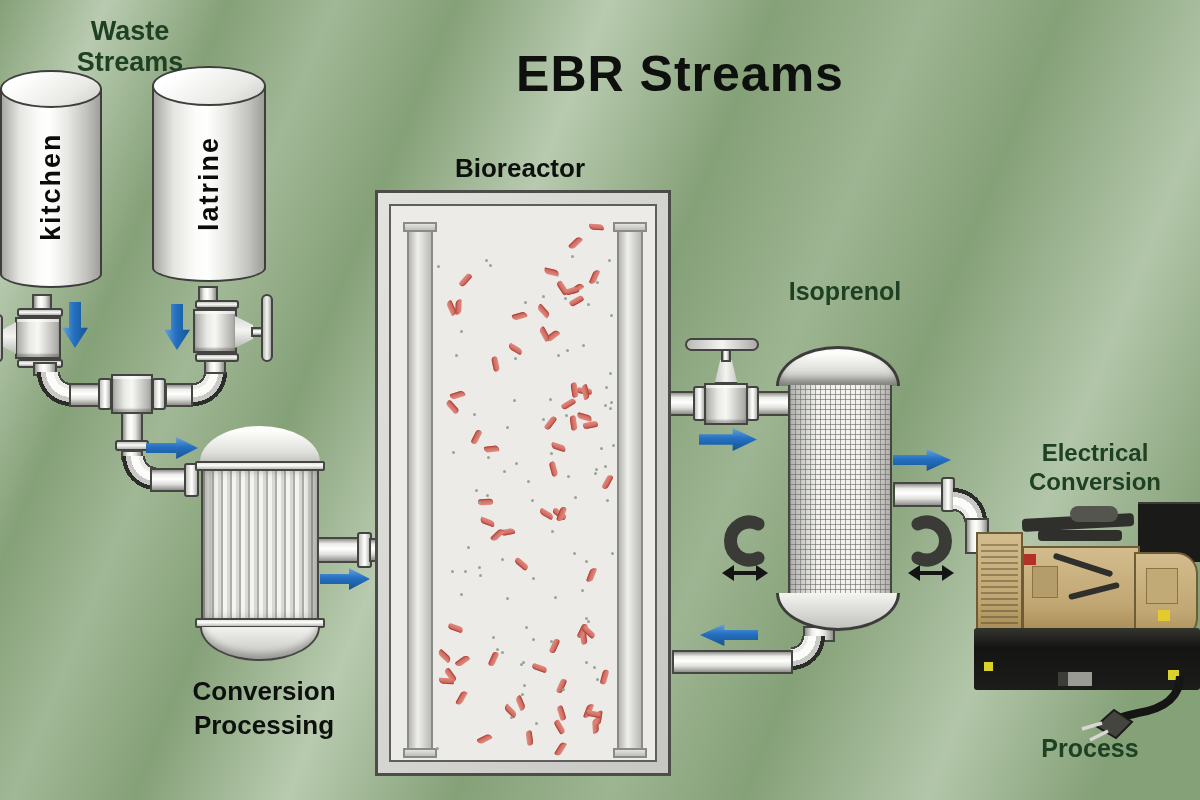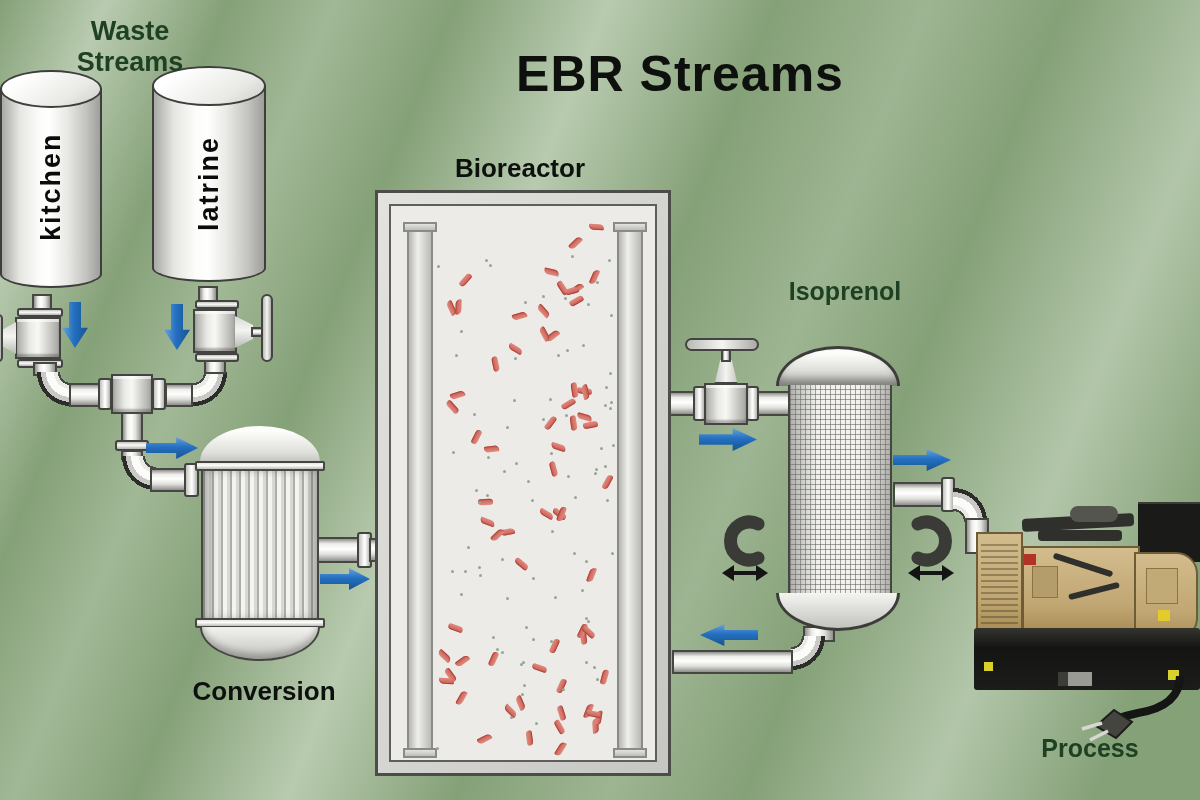--- a/index.html
+++ b/index.html
@@ -375,24 +375,29 @@
 
   <div class="lbl lbl-black" style="left:420px;top:153px;width:200px;font-size:26px;">Bioreactor</div>
 
   <div class="lbl lbl-green" style="left:40px;top:16px;width:180px;font-size:27px;line-height:31px;">
     <div>Waste</div>
     <div>Streams</div>
   </div>
 
   <div class="lbl lbl-black" style="left:158px;top:674px;width:212px;font-size:26px;line-height:34px;">
     <div>Conversion</div>
+    <div>Processing</div>
   </div>
 
   <div class="lbl lbl-green" style="left:758px;top:276px;width:174px;font-size:25px;line-height:30px;">
     <div>Isoprenol</div>
   </div>
 
+  <div class="lbl lbl-green" style="left:1008px;top:438px;width:174px;font-size:24px;line-height:29px;">
+    <div>Electrical</div>
+    <div>Conversion</div>
+  </div>
 
   <div class="lbl lbl-green" style="left:988px;top:733px;width:204px;font-size:25px;line-height:30px;">
     <div>Process</div>
   </div>
 
 </div>
 
 </body></html>

